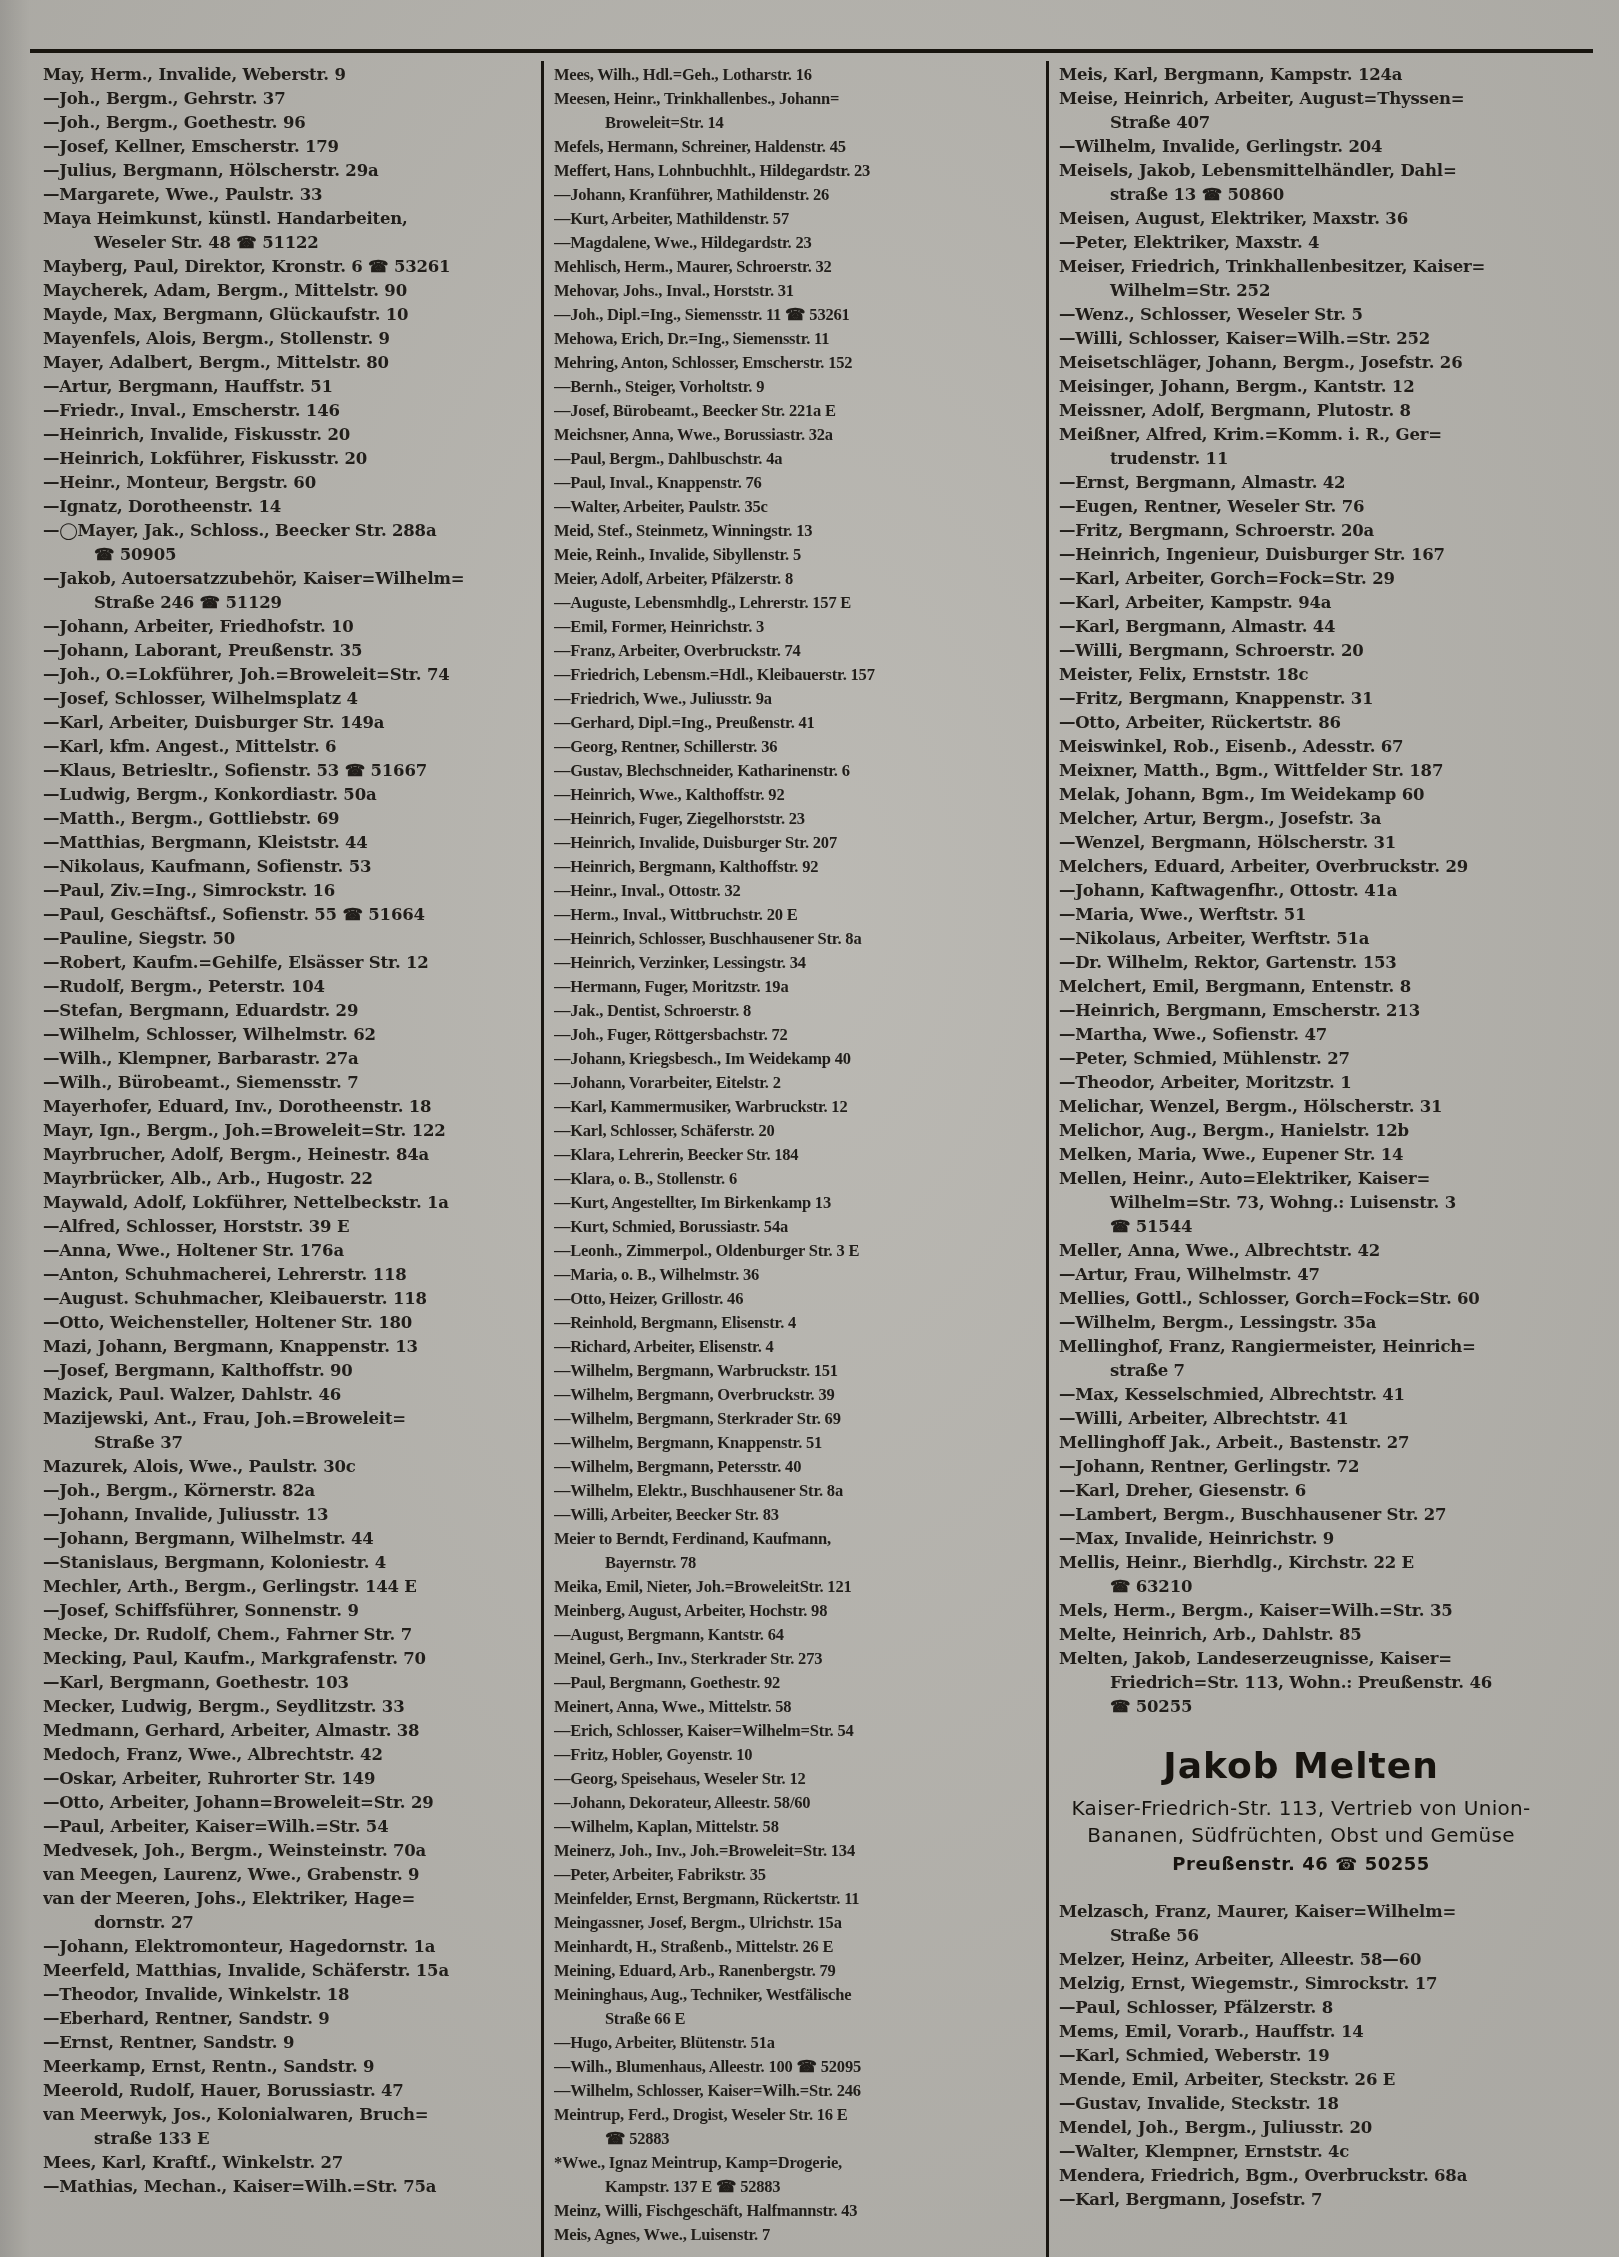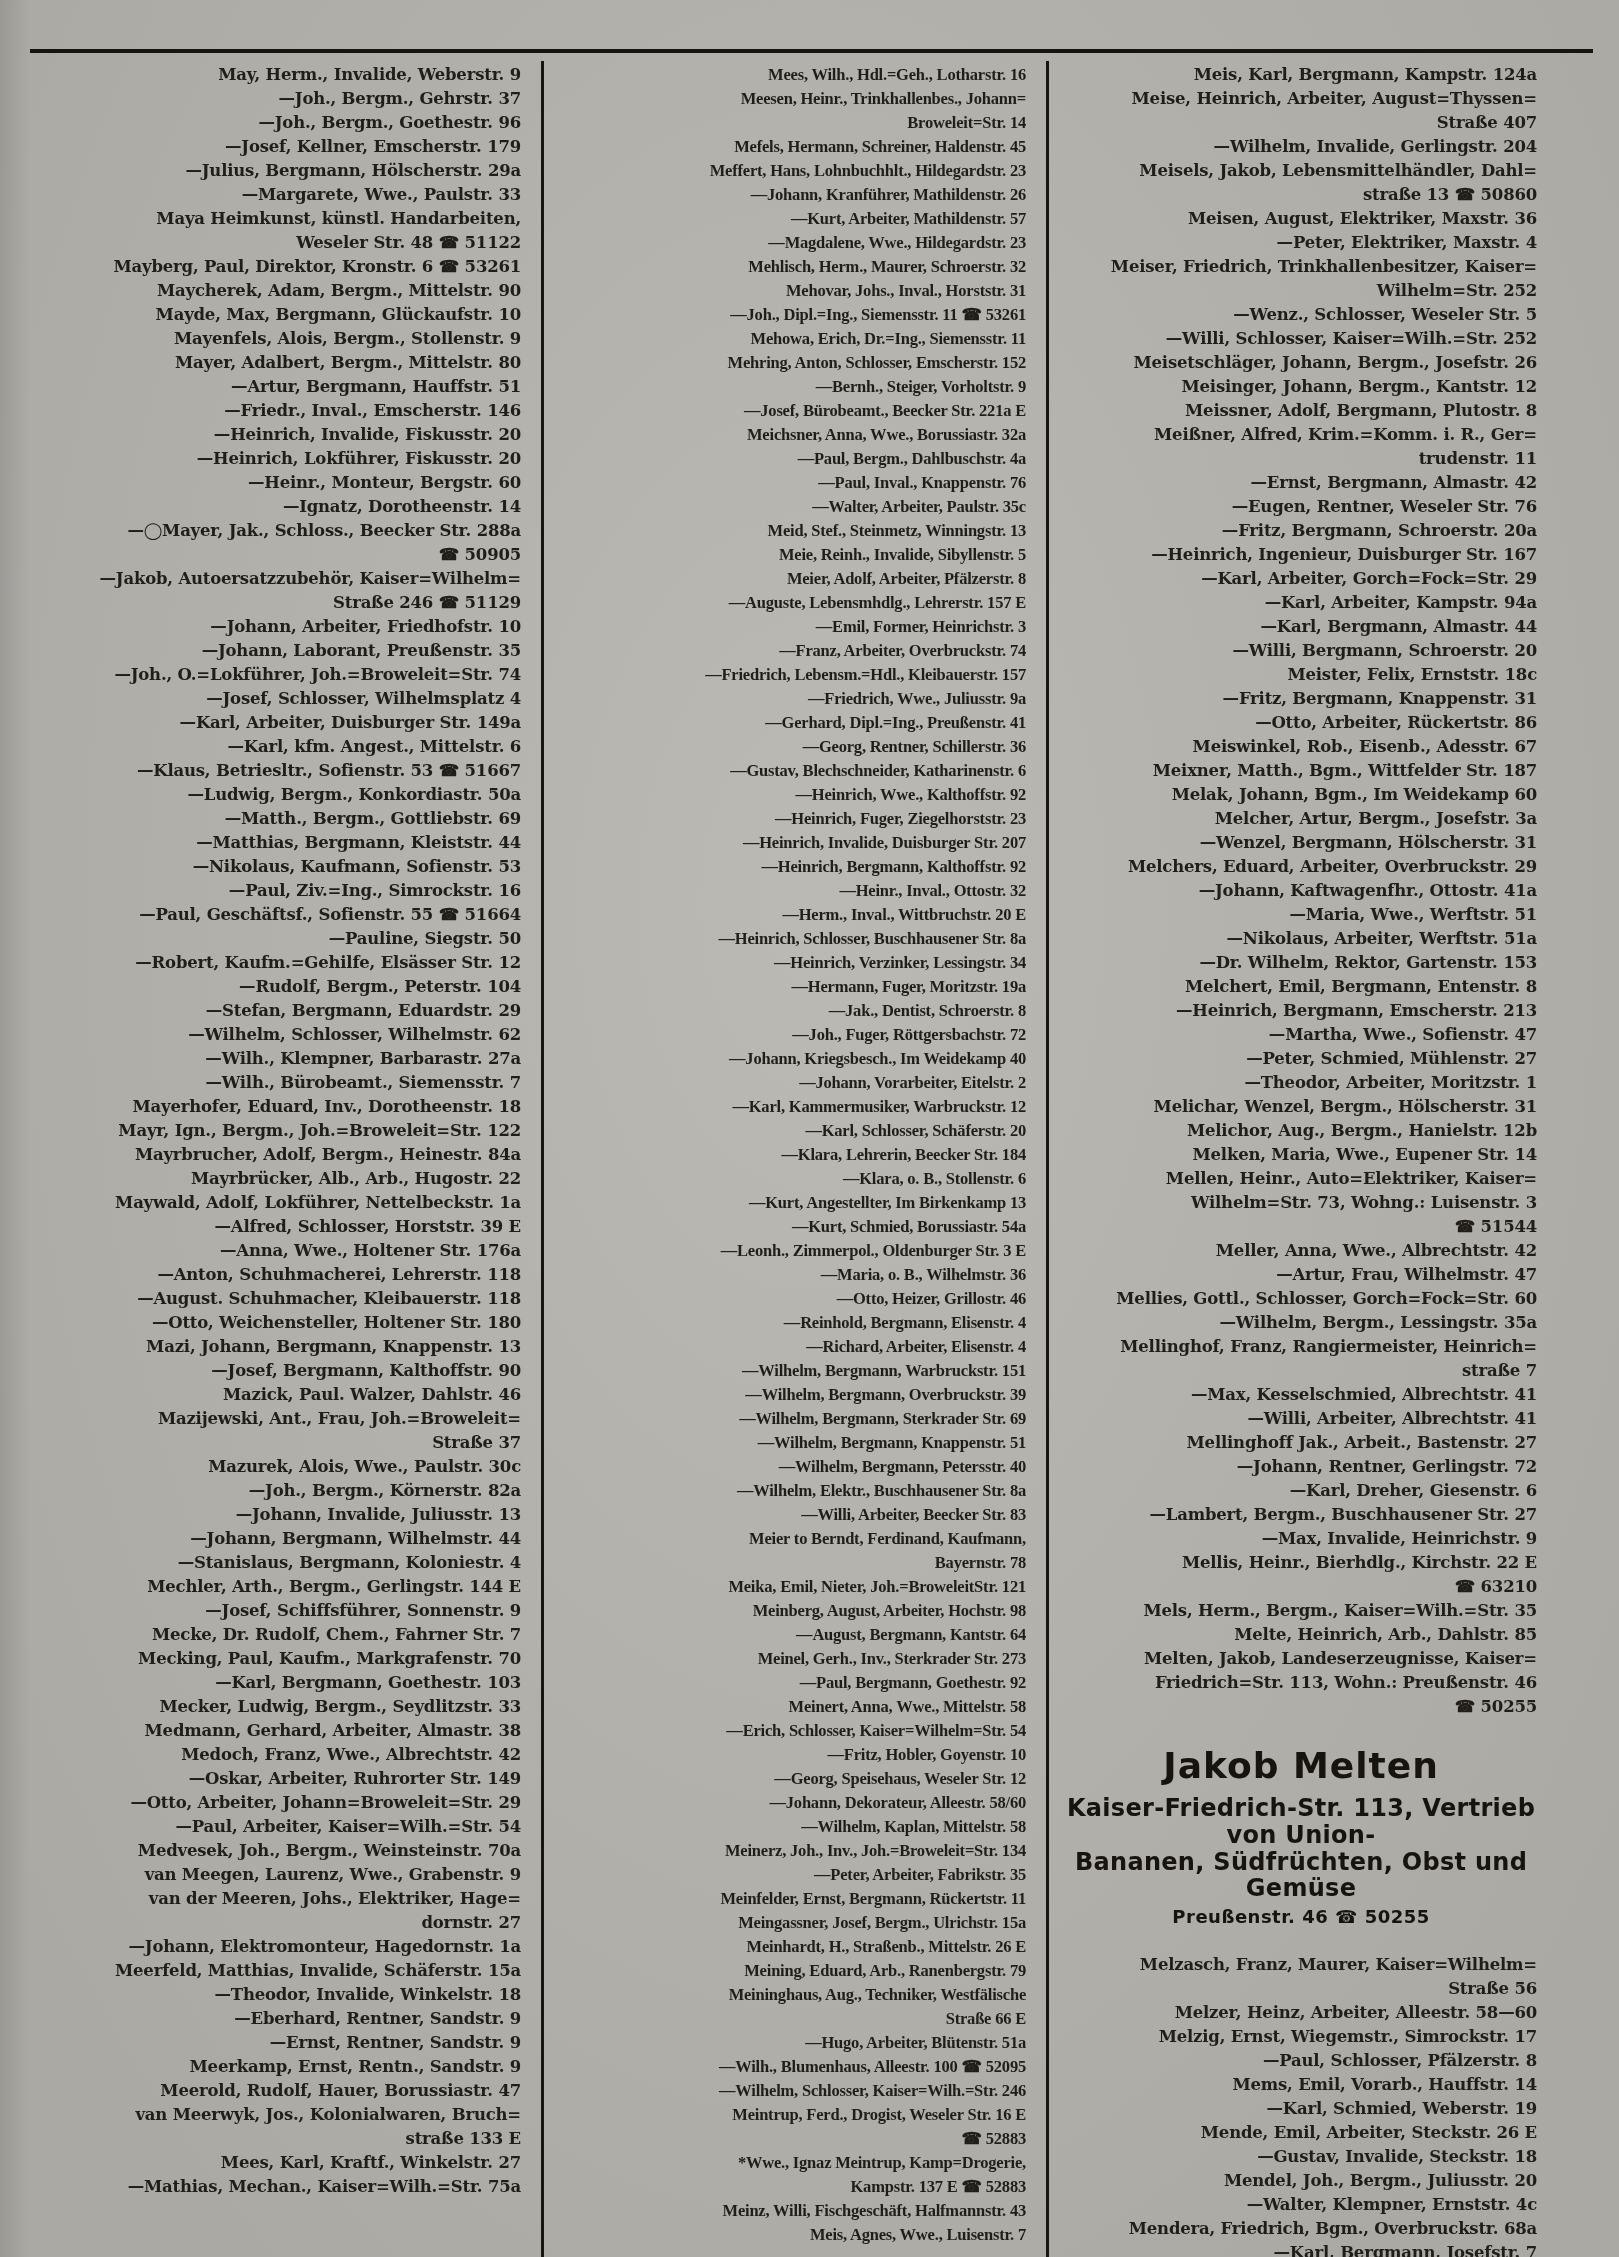--- a/index.html
+++ b/index.html
@@ -30,35 +30,35 @@
     position:absolute;top:49px;left:29.6px;right:25.6px;height:3.9px;
     background:#18150f;
   }
   
   .cols{
     position:absolute;top:61px;left:33px;right:17.7px;bottom:0;
     display:flex;
   }
   .col{width:508px;box-sizing:border-box;padding-top:2px;}
   .col.mid{border-left:3px solid #191611;border-right:3px solid #191611;font-family:Liberation Serif, serif;}
-  .col-inner{padding-left:9.9px;padding-right:20px;text-align:right;}
+  .col-inner{padding-left:9.9px;padding-right:12px;}
   .line{
     font-size:16.5px;line-height:24px;font-weight:bold;
     white-space:nowrap;overflow:hidden;
     letter-spacing:-0.2px;
   }
   .line.cont{padding-left:51px;}
   
   .ad{
     margin:25.6px 5.9px 21.7px 2px;text-align:center;
     font-family:"DejaVu Sans","Liberation Sans",sans-serif;
     color:#17140f;
   }
   .ad-title{font-size:36px;font-weight:bold;letter-spacing:1px;margin-bottom:9.9px;margin-top:17px;}
-  .ad-line{font-size:24px;font-weight:bold;line-height:26.6px;letter-spacing:0.3px;}
+  .ad-line{font-size:20px;font-weight:normal;line-height:26.6px;letter-spacing:0.3px;}
   .ad-line3{font-size:18px;font-weight:bold;line-height:29.6px;letter-spacing:0.5px;}
 </style>
 </head>
 <body>
 
 <div class="page">
 
   <div class="header-rule"></div>
 
   <div class="cols">

